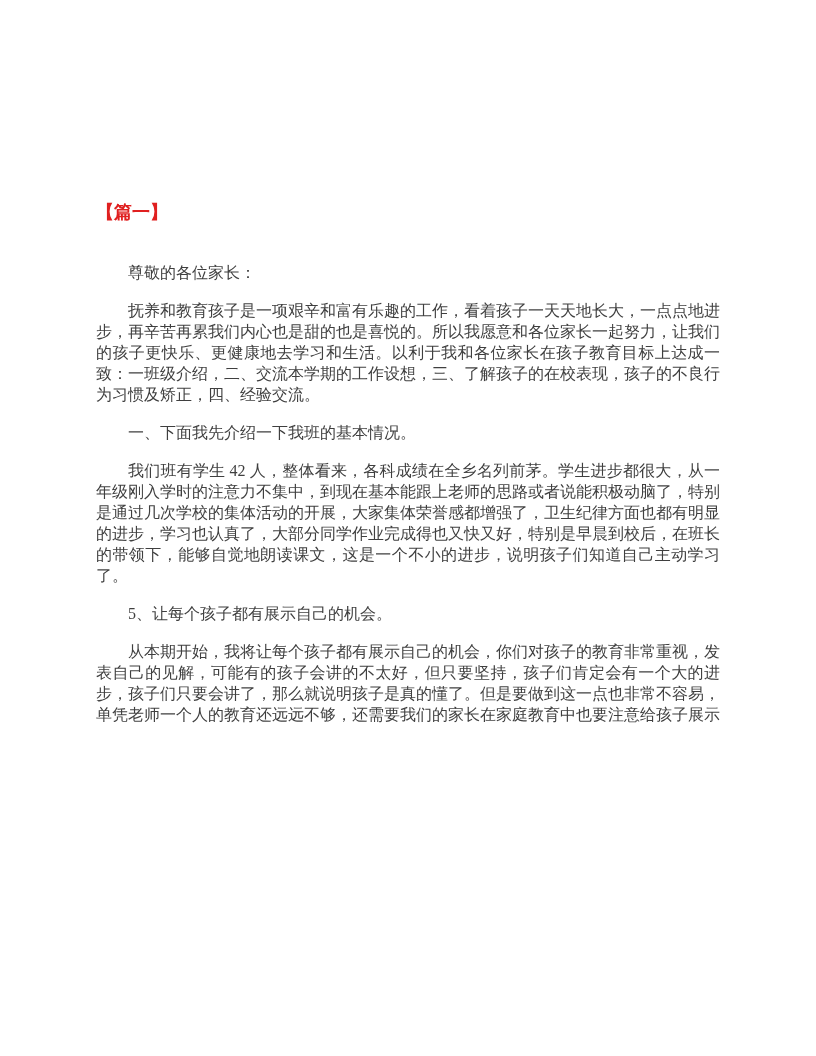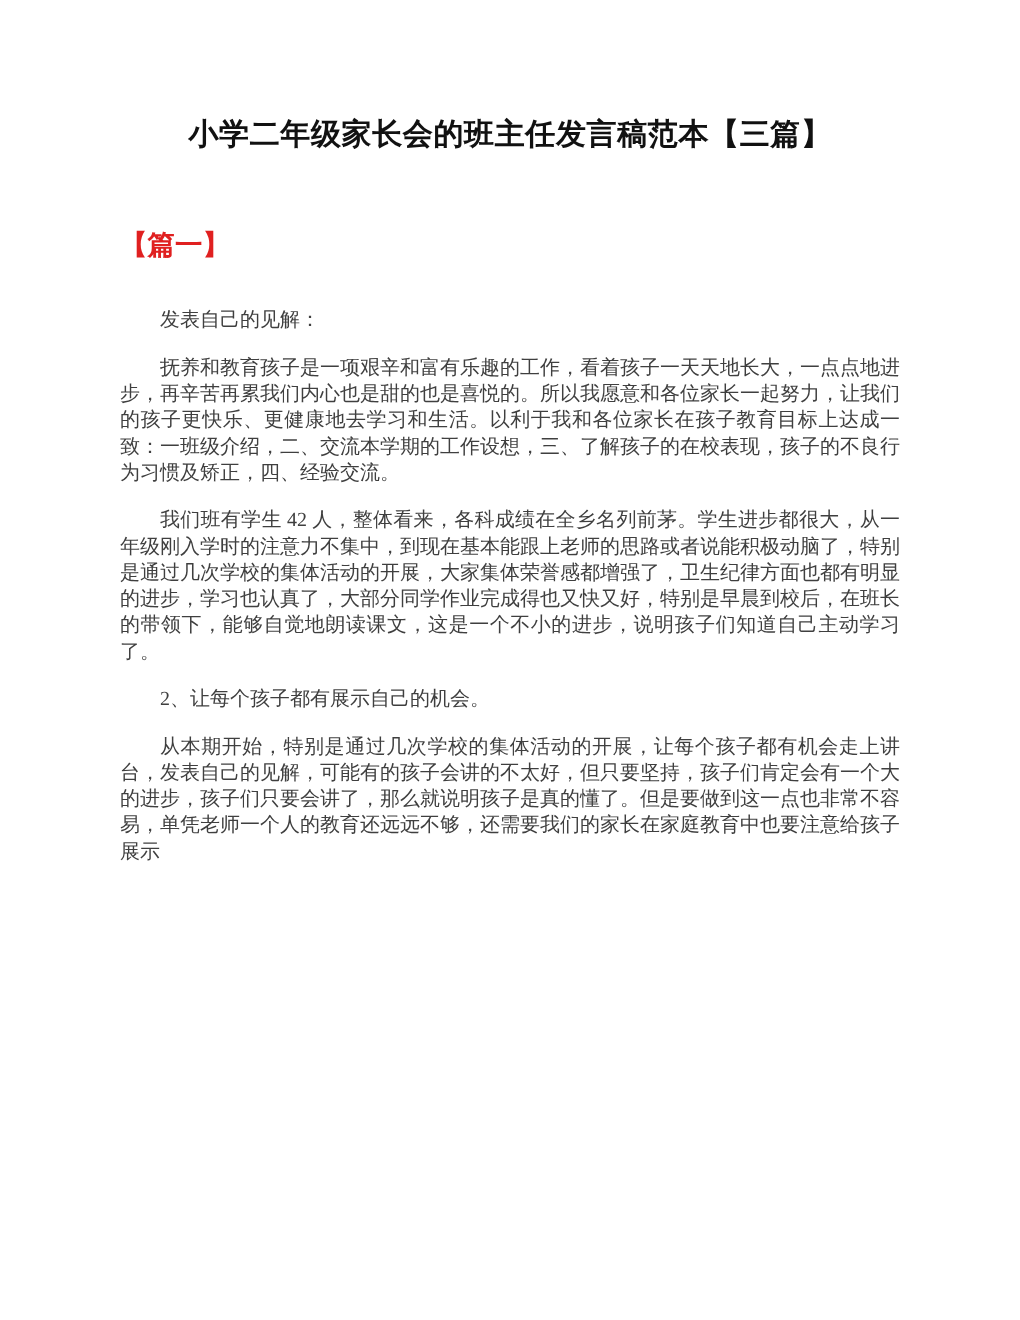--- a/index.html
+++ b/index.html
@@ -22,47 +22,47 @@
   .doc-title {
     margin: 0;
     font-size: 24px;
     line-height: 32px;
     font-weight: bold;
     color: #111111;
     text-align: center;
     letter-spacing: 0.5px;
   }
   .section-label {
-    margin-top: 60px;
+    margin-top: 108px;
     margin-bottom: 38px;
-    font-size: 22px;
+    font-size: 18px;
     line-height: 24px;
     font-weight: bold;
     color: #e02020;
   }
   .body-paragraphs {
     margin: 0;
   }
   .para {
     margin: 0 0 17px 0;
     font-size: 16px;
     line-height: 21px;
     text-indent: 32px;
     text-align: justify;
     color: #3f3f3f;
   }
 </style>
 </head>
 <body>
 
 <div class="page">
-  <h1 class="doc-title" style="color: rgb(17, 17, 17);">小学二年级家长会的班主任发言稿范本【三篇】</h1>
 
   <div class="section-label" style="color: rgb(224, 32, 32);">【篇一】</div>
 
   <div class="body-paragraphs" id="body-paragraphs">
-      <p class="para">发表自己的见解：</p>
+      <p class="para">尊敬的各位家长：</p>
       <p class="para">抚养和教育孩子是一项艰辛和富有乐趣的工作，看着孩子一天天地长大，一点点地进步，再辛苦再累我们内心也是甜的也是喜悦的。所以我愿意和各位家长一起努力，让我们的孩子更快乐、更健康地去学习和生活。以利于我和各位家长在孩子教育目标上达成一致：一班级介绍，二、交流本学期的工作设想，三、了解孩子的在校表现，孩子的不良行为习惯及矫正，四、经验交流。</p>
+      <p class="para">一、下面我先介绍一下我班的基本情况。</p>
       <p class="para">我们班有学生 42 人，整体看来，各科成绩在全乡名列前茅。学生进步都很大，从一年级刚入学时的注意力不集中，到现在基本能跟上老师的思路或者说能积极动脑了，特别是通过几次学校的集体活动的开展，大家集体荣誉感都增强了，卫生纪律方面也都有明显的进步，学习也认真了，大部分同学作业完成得也又快又好，特别是早晨到校后，在班长的带领下，能够自觉地朗读课文，这是一个不小的进步，说明孩子们知道自己主动学习了。</p>
-      <p class="para">2、让每个孩子都有展示自己的机会。</p>
-      <p class="para">从本期开始，特别是通过几次学校的集体活动的开展，让每个孩子都有机会走上讲台，发表自己的见解，可能有的孩子会讲的不太好，但只要坚持，孩子们肯定会有一个大的进步，孩子们只要会讲了，那么就说明孩子是真的懂了。但是要做到这一点也非常不容易，单凭老师一个人的教育还远远不够，还需要我们的家长在家庭教育中也要注意给孩子展示</p>
+      <p class="para">5、让每个孩子都有展示自己的机会。</p>
+      <p class="para">从本期开始，我将让每个孩子都有展示自己的机会，你们对孩子的教育非常重视，发表自己的见解，可能有的孩子会讲的不太好，但只要坚持，孩子们肯定会有一个大的进步，孩子们只要会讲了，那么就说明孩子是真的懂了。但是要做到这一点也非常不容易，单凭老师一个人的教育还远远不够，还需要我们的家长在家庭教育中也要注意给孩子展示</p>
     </div>
 </div>
 
 </body></html>

